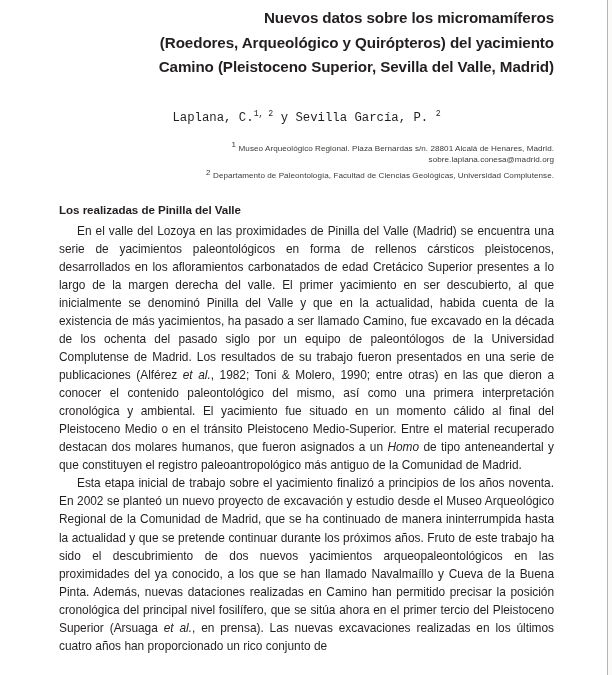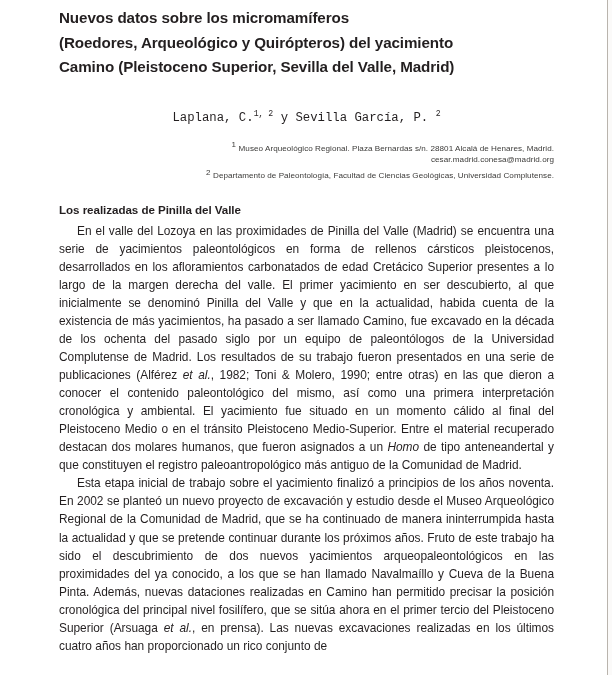--- a/index.html
+++ b/index.html
@@ -51,21 +51,21 @@
     width: 495px;
   }
 
   
   .title {
     margin: 0;
     padding-top: 6px;
     font-size: 15.2px;
     line-height: 24.5px;
     font-weight: bold;
-    text-align: left;
+    text-align: right;
     letter-spacing: -0.1px;
     color: #231f20;
   }
   .title-line { display: block; }
 
   
   .authors {
     margin: 0;
     padding-top: 30px;
     font-size: 12.3px;
@@ -155,21 +155,21 @@
     <h1 class="title">
       <span class="title-line">Nuevos datos sobre los micromamíferos</span>
       <span class="title-line">(Roedores, Arqueológico y Quirópteros) del yacimiento</span>
       <span class="title-line">Camino (Pleistoceno Superior, Sevilla del Valle, Madrid)</span>
     </h1>
 
     <p class="authors"><span>Laplana, C.</span><sup>1, 2</sup><span> y </span><span>Sevilla García, P.</span>&nbsp;<sup>2</sup></p>
 
     <div class="affiliations">
 
-      <p class="affil"><span class="marker">1</span><span>Museo Arqueológico Regional. Plaza Bernardas s/n. 28801 Alcalá de Henares, Madrid.</span><span class="line2">cesar.madrid.conesa@madrid.org</span></p>
+      <p class="affil"><span class="marker">1</span><span>Museo Arqueológico Regional. Plaza Bernardas s/n. 28801 Alcalá de Henares, Madrid.</span><span class="line2">sobre.laplana.conesa@madrid.org</span></p>
 
       <p class="affil"><span class="marker">2</span><span>Departamento de Paleontología, Facultad de Ciencias Geológicas, Universidad Complutense.</span></p>
 
     </div>
 
     <h2 class="section-heading">Los realizadas de Pinilla del Valle</h2>
 
     <div class="body-text">
       <p class="para indent">En el valle del Lozoya en las proximidades de Pinilla del Valle (Madrid) se encuentra una serie de yacimientos paleontológicos en forma de rellenos cársticos pleistocenos, desarrollados en los afloramientos carbonatados de edad Cretácico Superior presentes a lo largo de la margen derecha del valle. El primer yacimiento en ser descubierto, al que inicialmente se denominó Pinilla del Valle y que en la actualidad, habida cuenta de la existencia de más yacimientos, ha pasado a ser llamado Camino, fue excavado en la década de los ochenta del pasado siglo por un equipo de paleontólogos de la Universidad Complutense de Madrid. Los resultados de su trabajo fueron presentados en una serie de publicaciones (Alférez <i>et al.</i>, 1982; Toni &amp; Molero, 1990; entre otras) en las que dieron a conocer el contenido paleontológico del mismo, así como una primera interpretación cronológica y ambiental. El yacimiento fue situado en un momento cálido al final del Pleistoceno Medio o en el tránsito Pleistoceno Medio-Superior. Entre el material recuperado destacan dos molares humanos, que fueron asignados a un <i>Homo</i> de tipo anteneandertal y que constituyen el registro paleoantropológico más antiguo de la Comunidad de Madrid.</p>
       <p class="para indent">Esta etapa inicial de trabajo sobre el yacimiento finalizó a principios de los años noventa. En 2002 se planteó un nuevo proyecto de excavación y estudio desde el Museo Arqueológico Regional de la Comunidad de Madrid, que se ha continuado de manera ininterrumpida hasta la actualidad y que se pretende continuar durante los próximos años. Fruto de este trabajo ha sido el descubrimiento de dos nuevos yacimientos arqueopaleontológicos en las proximidades del ya conocido, a los que se han llamado Navalmaíllo y Cueva de la Buena Pinta. Además, nuevas dataciones realizadas en Camino han permitido precisar la posición cronológica del principal nivel fosilífero, que se sitúa ahora en el primer tercio del Pleistoceno Superior (Arsuaga <i>et al.</i>, en prensa). Las nuevas excavaciones realizadas en los últimos cuatro años han proporcionado un rico conjunto de</p>

